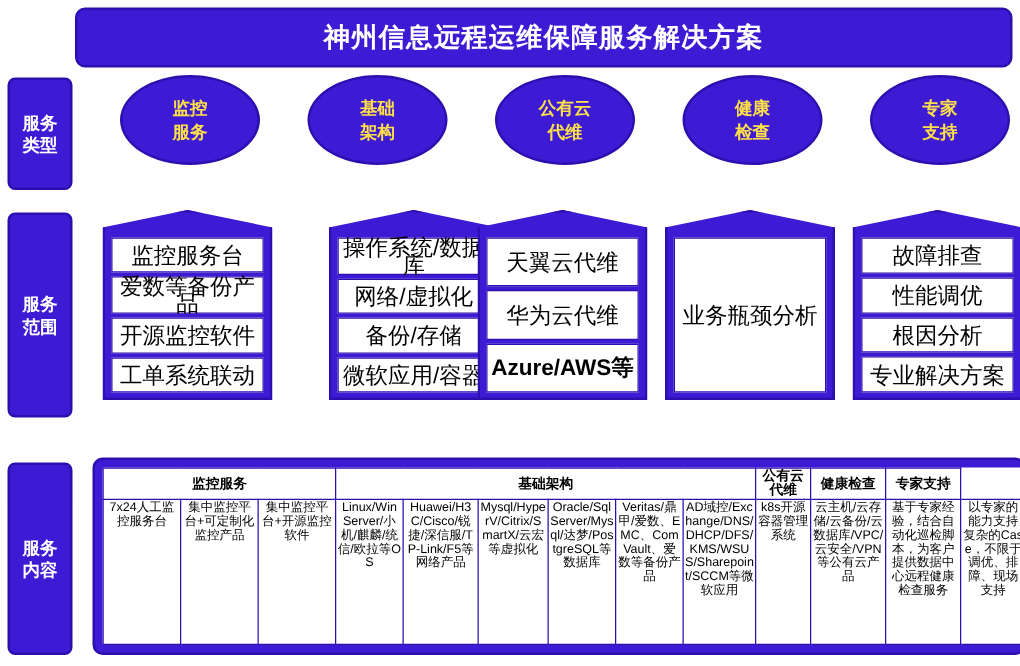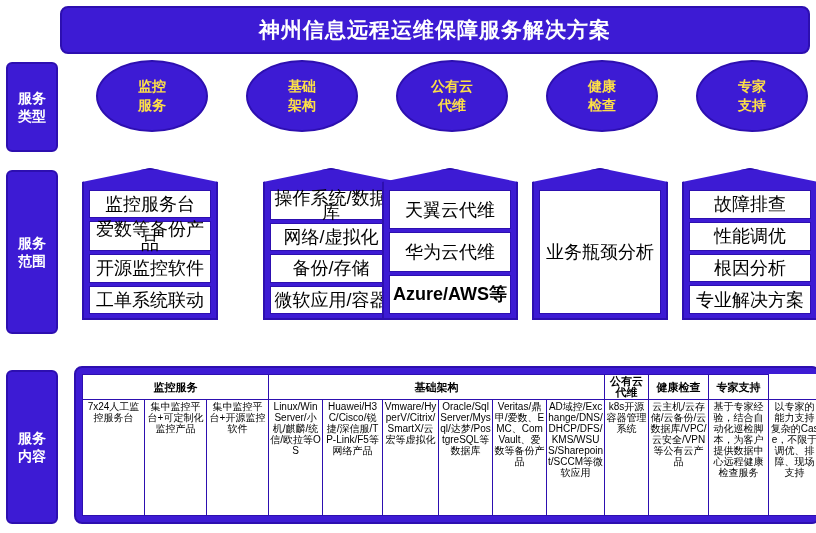--- a/index.html
+++ b/index.html
@@ -293,21 +293,21 @@
           <th colspan="1">专家支持</th>
         </tr>
       </thead>
       <tbody>
         <tr>
           <td class="center-mid">7x24人工监控服务台</td>
           <td class="center-mid">集中监控平台+可定制化监控产品</td>
           <td class="center-mid">集中监控平台+开源监控软件</td>
           <td class="center-mid">Linux/Win Server/小机/麒麟/统信/欧拉等OS</td>
           <td class="center-mid">Huawei/H3C/Cisco/锐捷/深信服/TP-Link/F5等网络产品</td>
-          <td class="center-mid">Vmware/HyperV/Citrix/SmartX/云宏等虚拟化</td>
+          <td class="center-mid">Mysql/HyperV/Citrix/SmartX/云宏等虚拟化</td>
           <td class="center-mid">Oracle/SqlServer/Mysql/达梦/PostgreSQL等数据库</td>
           <td class="center-mid">Veritas/鼎甲/爱数、EMC、ComVault、爱数等备份产品</td>
           <td class="center-mid">AD域控/Exchange/DNS/DHCP/DFS/KMS/WSUS/Sharepoint/SCCM等微软应用</td>
           <td class="center-mid">k8s开源容器管理系统</td>
           <td class="center-mid">云主机/云存储/云备份/云数据库/VPC/云安全/VPN等公有云产品</td>
           <td class="center-mid">基于专家经验，结合自动化巡检脚本，为客户提供数据中心远程健康检查服务</td>
           <td class="center-mid">以专家的能力支持复杂的Case，不限于调优、排障、现场支持</td>
         </tr>
       </tbody>
     </table>

